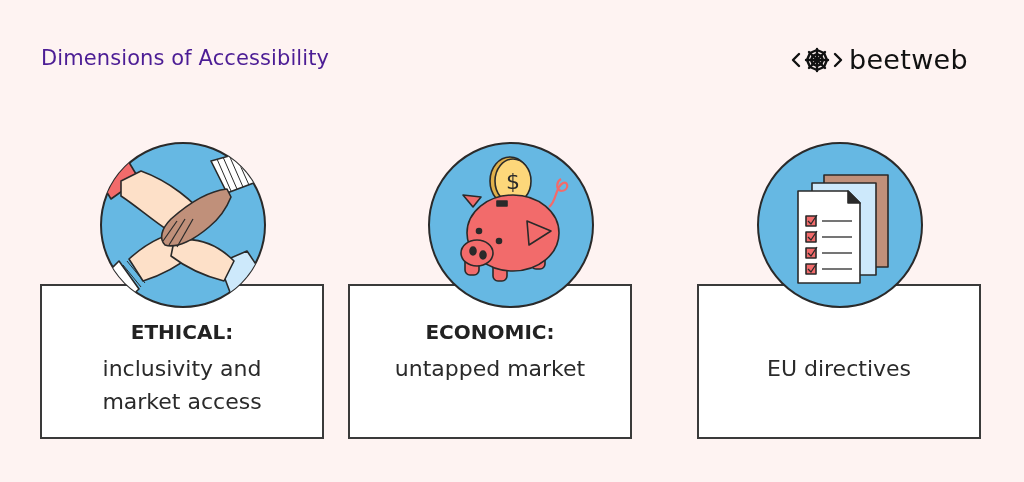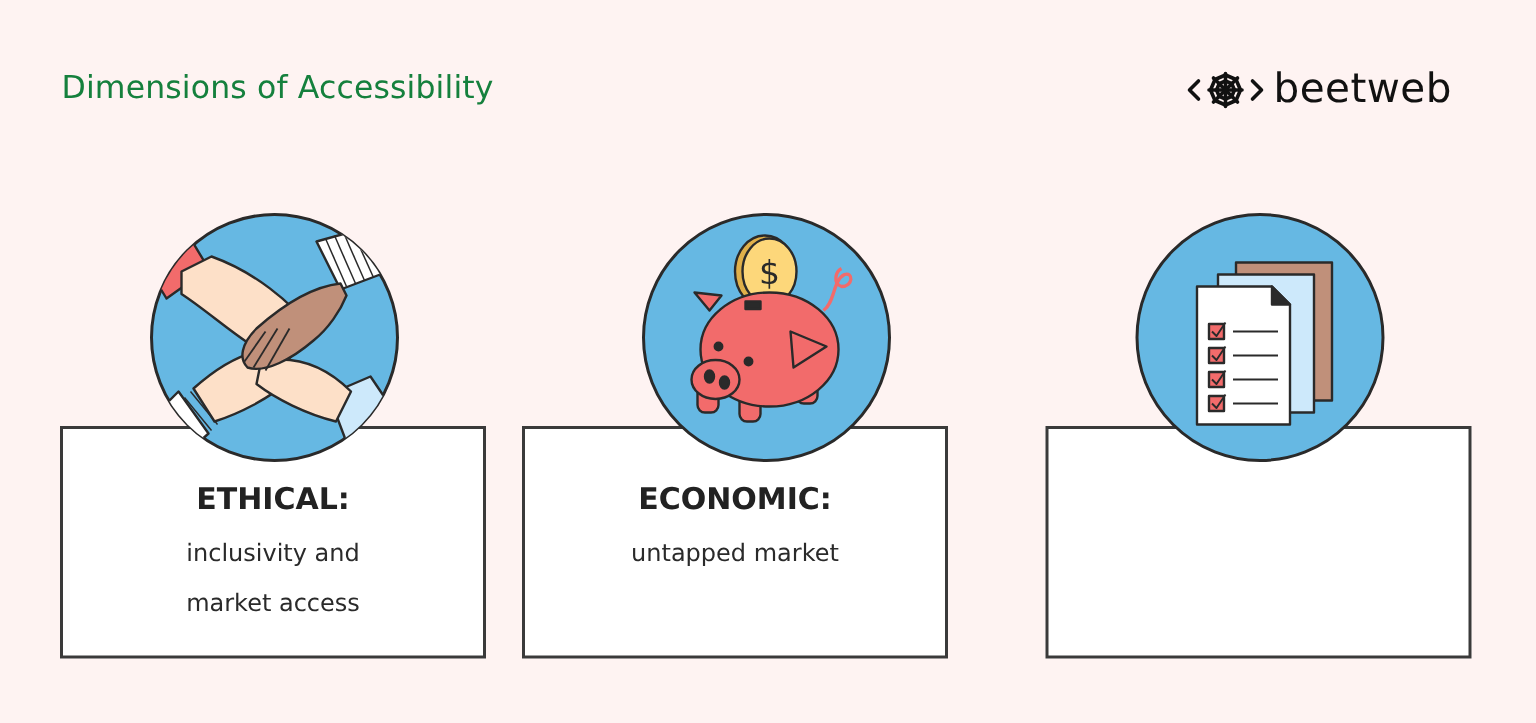--- a/index.html
+++ b/index.html
@@ -5,40 +5,40 @@
     html, body { margin: 0; padding: 0; }
     body {
       width: 1024px; height: 482px;
       background: #fef3f2;
       font-family: "DejaVu Sans", sans-serif;
       position: relative; overflow: hidden;
       color: #222;
     }
     .title {
       position: absolute; left: 41px; top: 46px;
-      font-size: 21px; color: #15803d; letter-spacing: 0.1px;
+      font-size: 21px; color: #4c1d95; letter-spacing: 0.1px;
     }
     .logo {
       position: absolute; left: 791px; top: 44px;
       display: flex; align-items: center; gap: 6px;
     }
     .logo-mark { width: 52px; height: 30px; }
     .logo-text { font-size: 27px; color: #111; letter-spacing: 0.3px; text-align: right; }
     .card {
       position: absolute; top: 284px; width: 284px; height: 155px;
       background: #ffffff; border: 2px solid #3a3a3a;
       box-sizing: border-box;
     }
     .card .heading {
       position: absolute; left: 0; right: 0; top: 34px;
       text-align: center; font-weight: bold; font-size: 20px; color: #222;
     }
     .card .body {
       position: absolute; left: 0; right: 0; top: 66px;
-      text-align: center; font-size: 16px; line-height: 33px; color: #2a2a2a;
+      text-align: center; font-size: 22px; line-height: 33px; color: #2a2a2a;
     }
     .circle {
       position: absolute; top: 141px; width: 168px; height: 168px;
     }
     .c1 { left: 99px; }
     .c2 { left: 427px; }
     .c3 { left: 756px; }
     .k1 { left: 40px; padding-left: 47px; }
     .k2 { left: 348px; }
     .k3 { left: 697px; }
@@ -148,20 +148,21 @@
     <ellipse cx="50" cy="112" rx="16" ry="13" fill="#f26b6b"></ellipse>
     <ellipse cx="46" cy="110" rx="3" ry="4" fill="#2a2a2a"></ellipse>
     <ellipse cx="56" cy="114" rx="3" ry="4" fill="#2a2a2a"></ellipse>
     <circle cx="52" cy="90" r="2.5" fill="#2a2a2a"></circle>
     <circle cx="72" cy="100" r="2.5" fill="#2a2a2a"></circle>
   </g>
 </svg>
 
 <div class="card k3">
   <div class="body">
+    <div>EU directives</div>
   </div>
 </div>
 <svg class="circle c3" viewBox="0 0 168 168">
   <circle cx="84" cy="84" r="82" fill="#66b8e3" stroke="#2a2a2a" stroke-width="2"></circle>
   <g stroke="#2a2a2a" stroke-width="1.6" stroke-linejoin="round">
     <rect x="68" y="34" width="64" height="92" fill="#c0907a"></rect>
     <rect x="56" y="42" width="64" height="92" fill="#cde9fb"></rect>
     <path d="M42,50 L92,50 L104,62 L104,142 L42,142 Z" fill="#ffffff"></path>
     <path d="M92,50 L104,62 L92,62 Z" fill="#2a2a2a"></path>
     <g>

